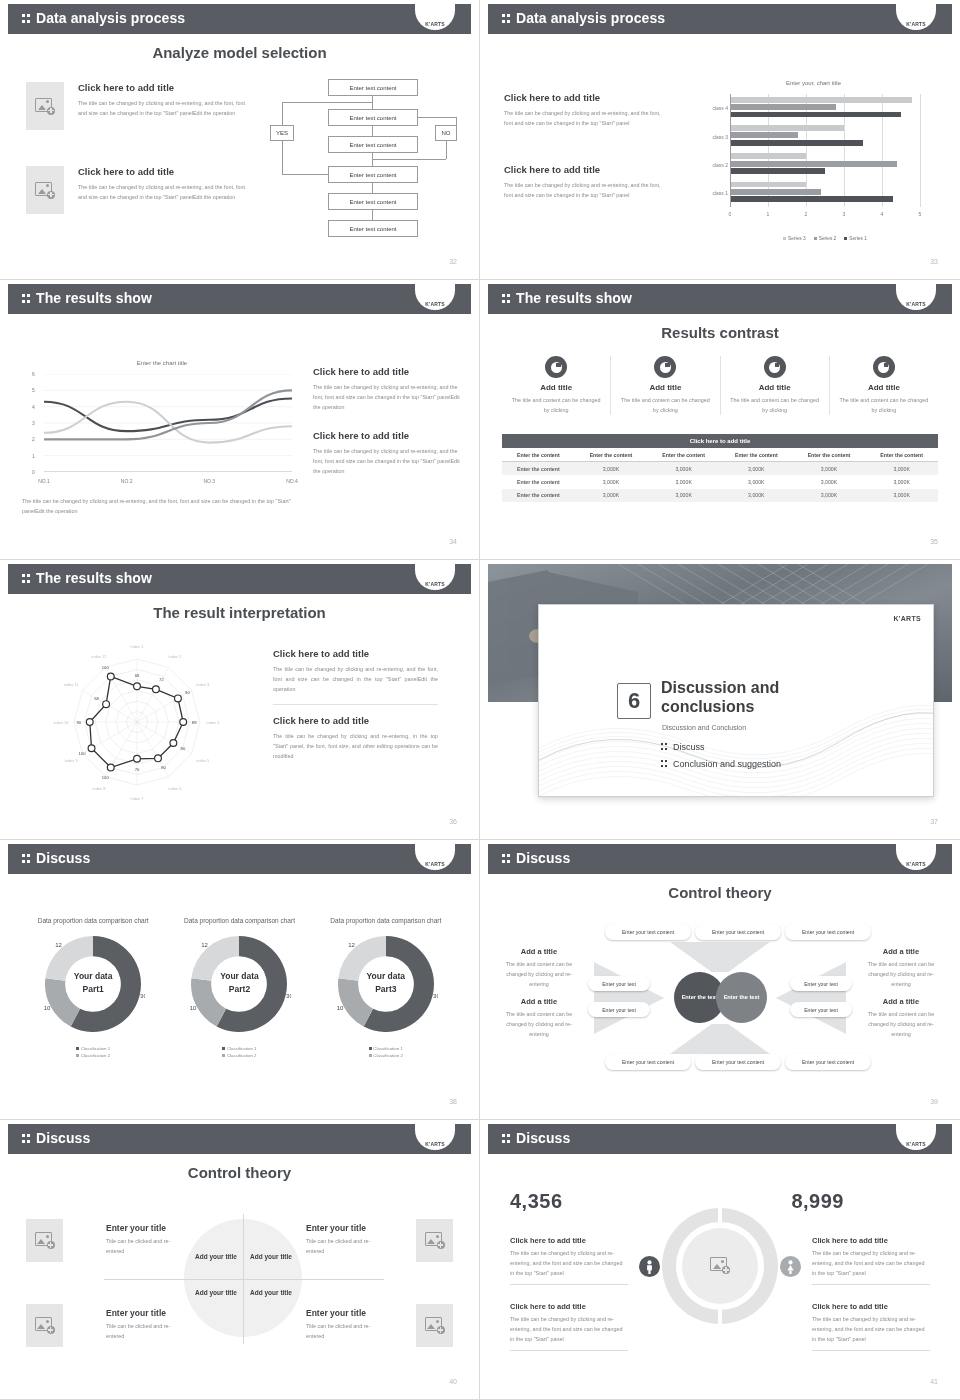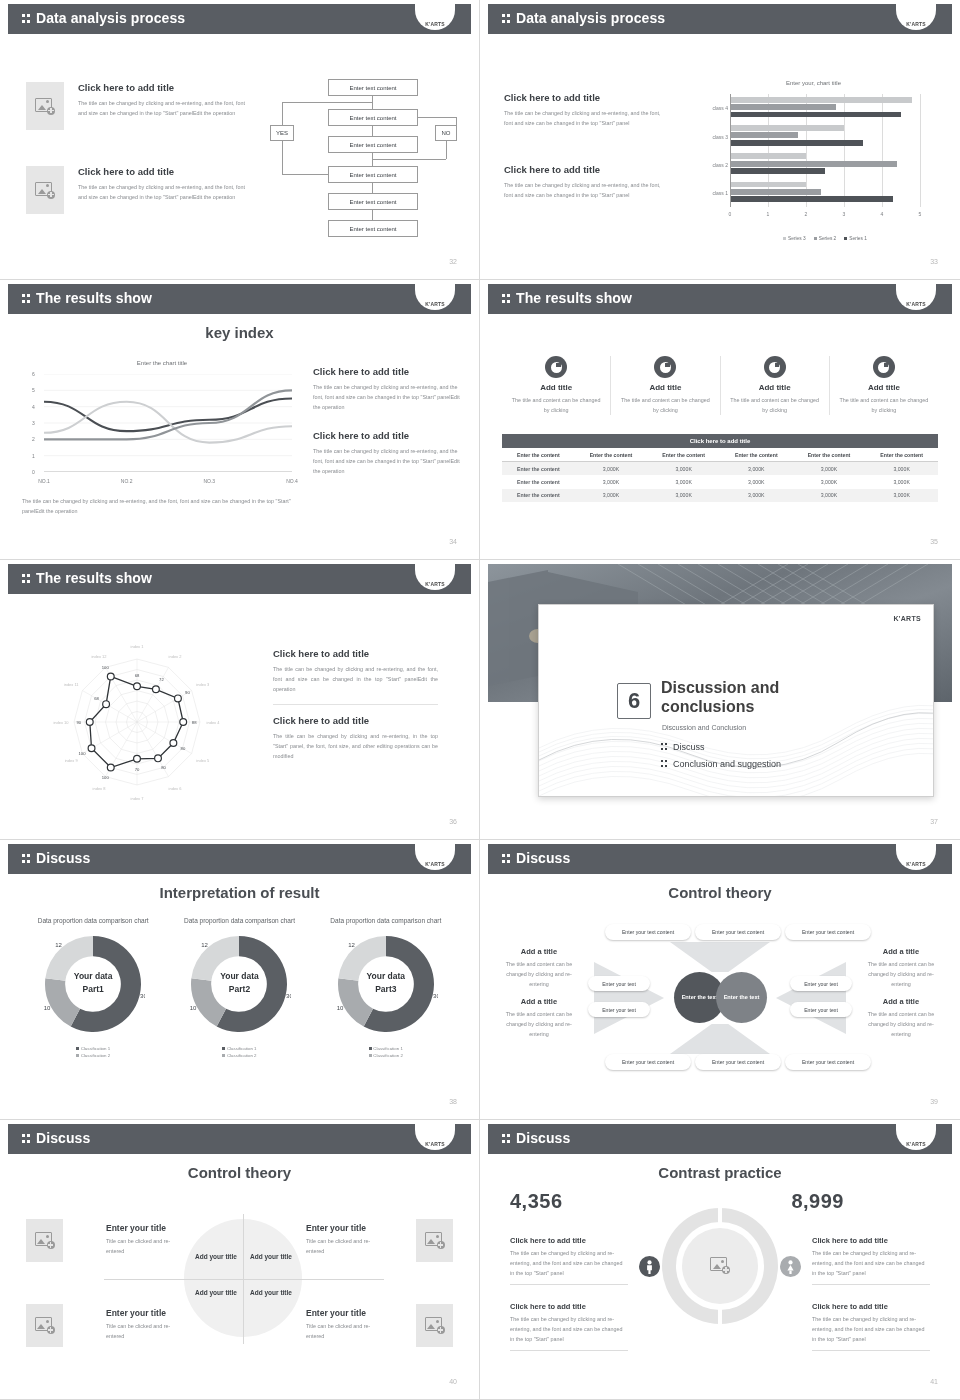--- a/index.html
+++ b/index.html
@@ -77,20 +77,21 @@
             <i></i>
             <i></i>
             <i></i>
             <i></i>
           </span>
         <h1>Data analysis process</h1>
       </div>
       <div class="logo">
           <span>K'ARTS</span>
         </div>
+      <div class="stitle">Analyze model selection</div>
 
       <div style="position:absolute;left:18px;top:78px;width:38px;height:48px;" class="imgph">
         <div class="imgico">
             <div class="fr"></div>
             <div class="mt"></div>
             <div class="sn"></div>
             <div class="pl"></div>
           </div>
       </div>
       <div style="position:absolute;left:70px;top:78px;width:170px;">
@@ -213,21 +214,20 @@
             <i></i>
             <i></i>
             <i></i>
             <i></i>
           </span>
         <h1>The results show</h1>
       </div>
       <div class="logo">
           <span>K'ARTS</span>
         </div>
-      <div class="stitle">key index</div>
 
       <div style="position:absolute;left:14px;top:76px;width:280px;height:130px;">
         <div style="position:absolute;left:0;right:0;top:0;text-align:center;font-size:6px;color:#6e7175;">Enter the chart title</div>
         <svg id="linesvg" style="position:absolute;left:22px;top:14px;" width="248" height="98" viewBox="0 0 248 98">
             <line x1="0" x2="248" y1="98" y2="98" stroke="#9a9a9a" stroke-width="0.7"></line>
             <line x1="0" x2="248" y1="81.66666666666667" y2="81.66666666666667" stroke="#eeeeee" stroke-width="0.7"></line>
             <line x1="0" x2="248" y1="65.33333333333334" y2="65.33333333333334" stroke="#eeeeee" stroke-width="0.7"></line>
             <line x1="0" x2="248" y1="49" y2="49" stroke="#eeeeee" stroke-width="0.7"></line>
             <line x1="0" x2="248" y1="32.66666666666667" y2="32.66666666666667" stroke="#eeeeee" stroke-width="0.7"></line>
             <line x1="0" x2="248" y1="16.33333333333333" y2="16.33333333333333" stroke="#eeeeee" stroke-width="0.7"></line>
@@ -273,20 +273,21 @@
             <i></i>
             <i></i>
             <i></i>
             <i></i>
           </span>
         <h1>The results show</h1>
       </div>
       <div class="logo">
           <span>K'ARTS</span>
         </div>
+      <div class="stitle">Results contrast</div>
 
       <div style="position:absolute;left:14px;top:72px;right:14px;display:flex;">
         <div style="flex:1;text-align:center;border-right:1px solid #e2e2e2;">
           <div style="width:22px;height:22px;border-radius:50%;background:#53575c;margin:0 auto;position:relative;">
             <span style="position:absolute;left:5.5px;top:5.5px;width:11px;height:11px;border-radius:50%;background:#fff;"></span>
             <span style="position:absolute;left:11px;top:6.5px;width:4.5px;height:4.5px;background:#53575c;"></span>
           </div>
           <div class="hx" style="margin-top:5px;font-size:8px;">Add title</div>
           <div class="bx" style="margin-top:3px;padding:0 8px;">The title and content can be changed by clicking</div>
         </div>
@@ -370,20 +371,21 @@
             <i></i>
             <i></i>
             <i></i>
             <i></i>
           </span>
         <h1>The results show</h1>
       </div>
       <div class="logo">
           <span>K'ARTS</span>
         </div>
+      <div class="stitle">The result interpretation</div>
 
       <svg id="radarsvg" style="position:absolute;left:22px;top:72px;" width="215" height="175" viewBox="0 0 215 175">
           <path d="M107.0 75.5L112.3 76.9L116.1 80.8L117.5 86.0L116.1 91.3L112.3 95.1L107.0 96.5L101.8 95.1L97.9 91.3L96.5 86.0L97.9 80.8L101.8 76.9Z" fill="none" stroke="#e0e0e0" stroke-width="0.5"></path>
           <path d="M107.0 65.0L117.5 67.8L125.2 75.5L128.0 86.0L125.2 96.5L117.5 104.2L107.0 107.0L96.5 104.2L88.8 96.5L86.0 86.0L88.8 75.5L96.5 67.8Z" fill="none" stroke="#e0e0e0" stroke-width="0.5"></path>
           <path d="M107.0 54.5L122.8 58.7L134.3 70.3L138.5 86.0L134.3 101.8L122.8 113.3L107.0 117.5L91.3 113.3L79.7 101.8L75.5 86.0L79.7 70.3L91.2 58.7Z" fill="none" stroke="#e0e0e0" stroke-width="0.5"></path>
           <path d="M107.0 44.0L128.0 49.6L143.4 65.0L149.0 86.0L143.4 107.0L128.0 122.4L107.0 128.0L86.0 122.4L70.6 107.0L65.0 86.0L70.6 65.0L86.0 49.6Z" fill="none" stroke="#e0e0e0" stroke-width="0.5"></path>
           <path d="M107.0 33.5L133.3 40.5L152.5 59.8L159.5 86.0L152.5 112.3L133.3 131.5L107.0 138.5L80.8 131.5L61.5 112.3L54.5 86.0L61.5 59.7L80.7 40.5Z" fill="none" stroke="#e0e0e0" stroke-width="0.5"></path>
           <path d="M107.0 23.0L138.5 31.4L161.6 54.5L170.0 86.0L161.6 117.5L138.5 140.6L107.0 149.0L75.5 140.6L52.4 117.5L44.0 86.0L52.4 54.5L75.5 31.4Z" fill="none" stroke="#e0e0e0" stroke-width="0.5"></path>
           <line x1="107" y1="86" x2="107" y2="23" stroke="#e4e4e4" stroke-width="0.5"></line>
           <text x="107" y="12" font-size="4" fill="#c0c0c0" text-anchor="middle" font-family="&quot;Liberation Sans&quot;, sans-serif">index 1</text>
@@ -522,21 +524,20 @@
             <i></i>
             <i></i>
             <i></i>
             <i></i>
           </span>
         <h1>Discuss</h1>
       </div>
       <div class="logo">
           <span>K'ARTS</span>
         </div>
-      <div class="stitle">Interpretation of result</div>
 
       <div id="donutrow" style="position:absolute;left:12px;top:72px;right:12px;display:flex;justify-content:space-around;">
           <div style="width: 140px; text-align: center;">
             <div style="font-size: 6.5px; color: rgb(94, 98, 102); line-height: 1.6; margin-bottom: 6px;">Data proportion data comparison chart</div>
             <div style="position: relative; width: 104px; margin: 0px auto;"><svg width="104" height="104" viewBox="0 0 104 104">
                 <path d="M52 4 A48 48 0 1 1 29.69328774189913 94.50188923135408 L39.06210689030149 76.65109575418536 A27.839999999999996 27.839999999999996 0 1 0 52 24.160000000000004Z" fill="#5b5f64"></path>
                 <text x="102.41129916076062" y="66.42526928980999" font-size="6" fill="#44484d" text-anchor="middle" font-family="&quot;Liberation Sans&quot;, sans-serif">30</text>
                 <path d="M29.69328774189913 94.50188923135408 A48 48 0 0 1 4.3499740432934 46.214239347744524 L24.362984945110178 48.64425882169183 A27.839999999999996 27.839999999999996 0 0 0 39.06210689030149 76.65109575418536Z" fill="#a8abae"></path>
                 <text x="6.027123148085359" y="78.1284270925125" font-size="6" fill="#44484d" text-anchor="middle" font-family="&quot;Liberation Sans&quot;, sans-serif">10</text>
                 <path d="M4.3499740432934 46.214239347744524 A48 48 0 0 1 51.99999999999999 4 L51.99999999999999 24.160000000000004 A27.839999999999996 27.839999999999996 0 0 0 24.362984945110178 48.64425882169183Z" fill="#d6d8d9"></path>
@@ -728,21 +729,20 @@
             <i></i>
             <i></i>
             <i></i>
             <i></i>
           </span>
         <h1>Discuss</h1>
       </div>
       <div class="logo">
           <span>K'ARTS</span>
         </div>
-      <div class="stitle">Contrast practice</div>
 
       <div style="position:absolute;left:22px;top:66px;font-size:20px;font-weight:bold;color:#44484d;letter-spacing:.5px;">4,356</div>
       <div style="position:absolute;right:108px;top:66px;font-size:20px;font-weight:bold;color:#44484d;letter-spacing:.5px;">8,999</div>
 
       <div style="position:absolute;left:22px;top:112px;width:118px;border-bottom:1px solid #dcdcdc;padding-bottom:6px;">
         <div class="hx" style="font-size:7.5px;">Click here to add title</div>
         <div class="bx" style="margin-top:3px;">The title can be changed by clicking and re-entering, and the font and size can be changed in the top "Start" panel</div>
       </div>
       <div style="position:absolute;left:22px;top:178px;width:118px;border-bottom:1px solid #dcdcdc;padding-bottom:6px;">
         <div class="hx" style="font-size:7.5px;">Click here to add title</div>

